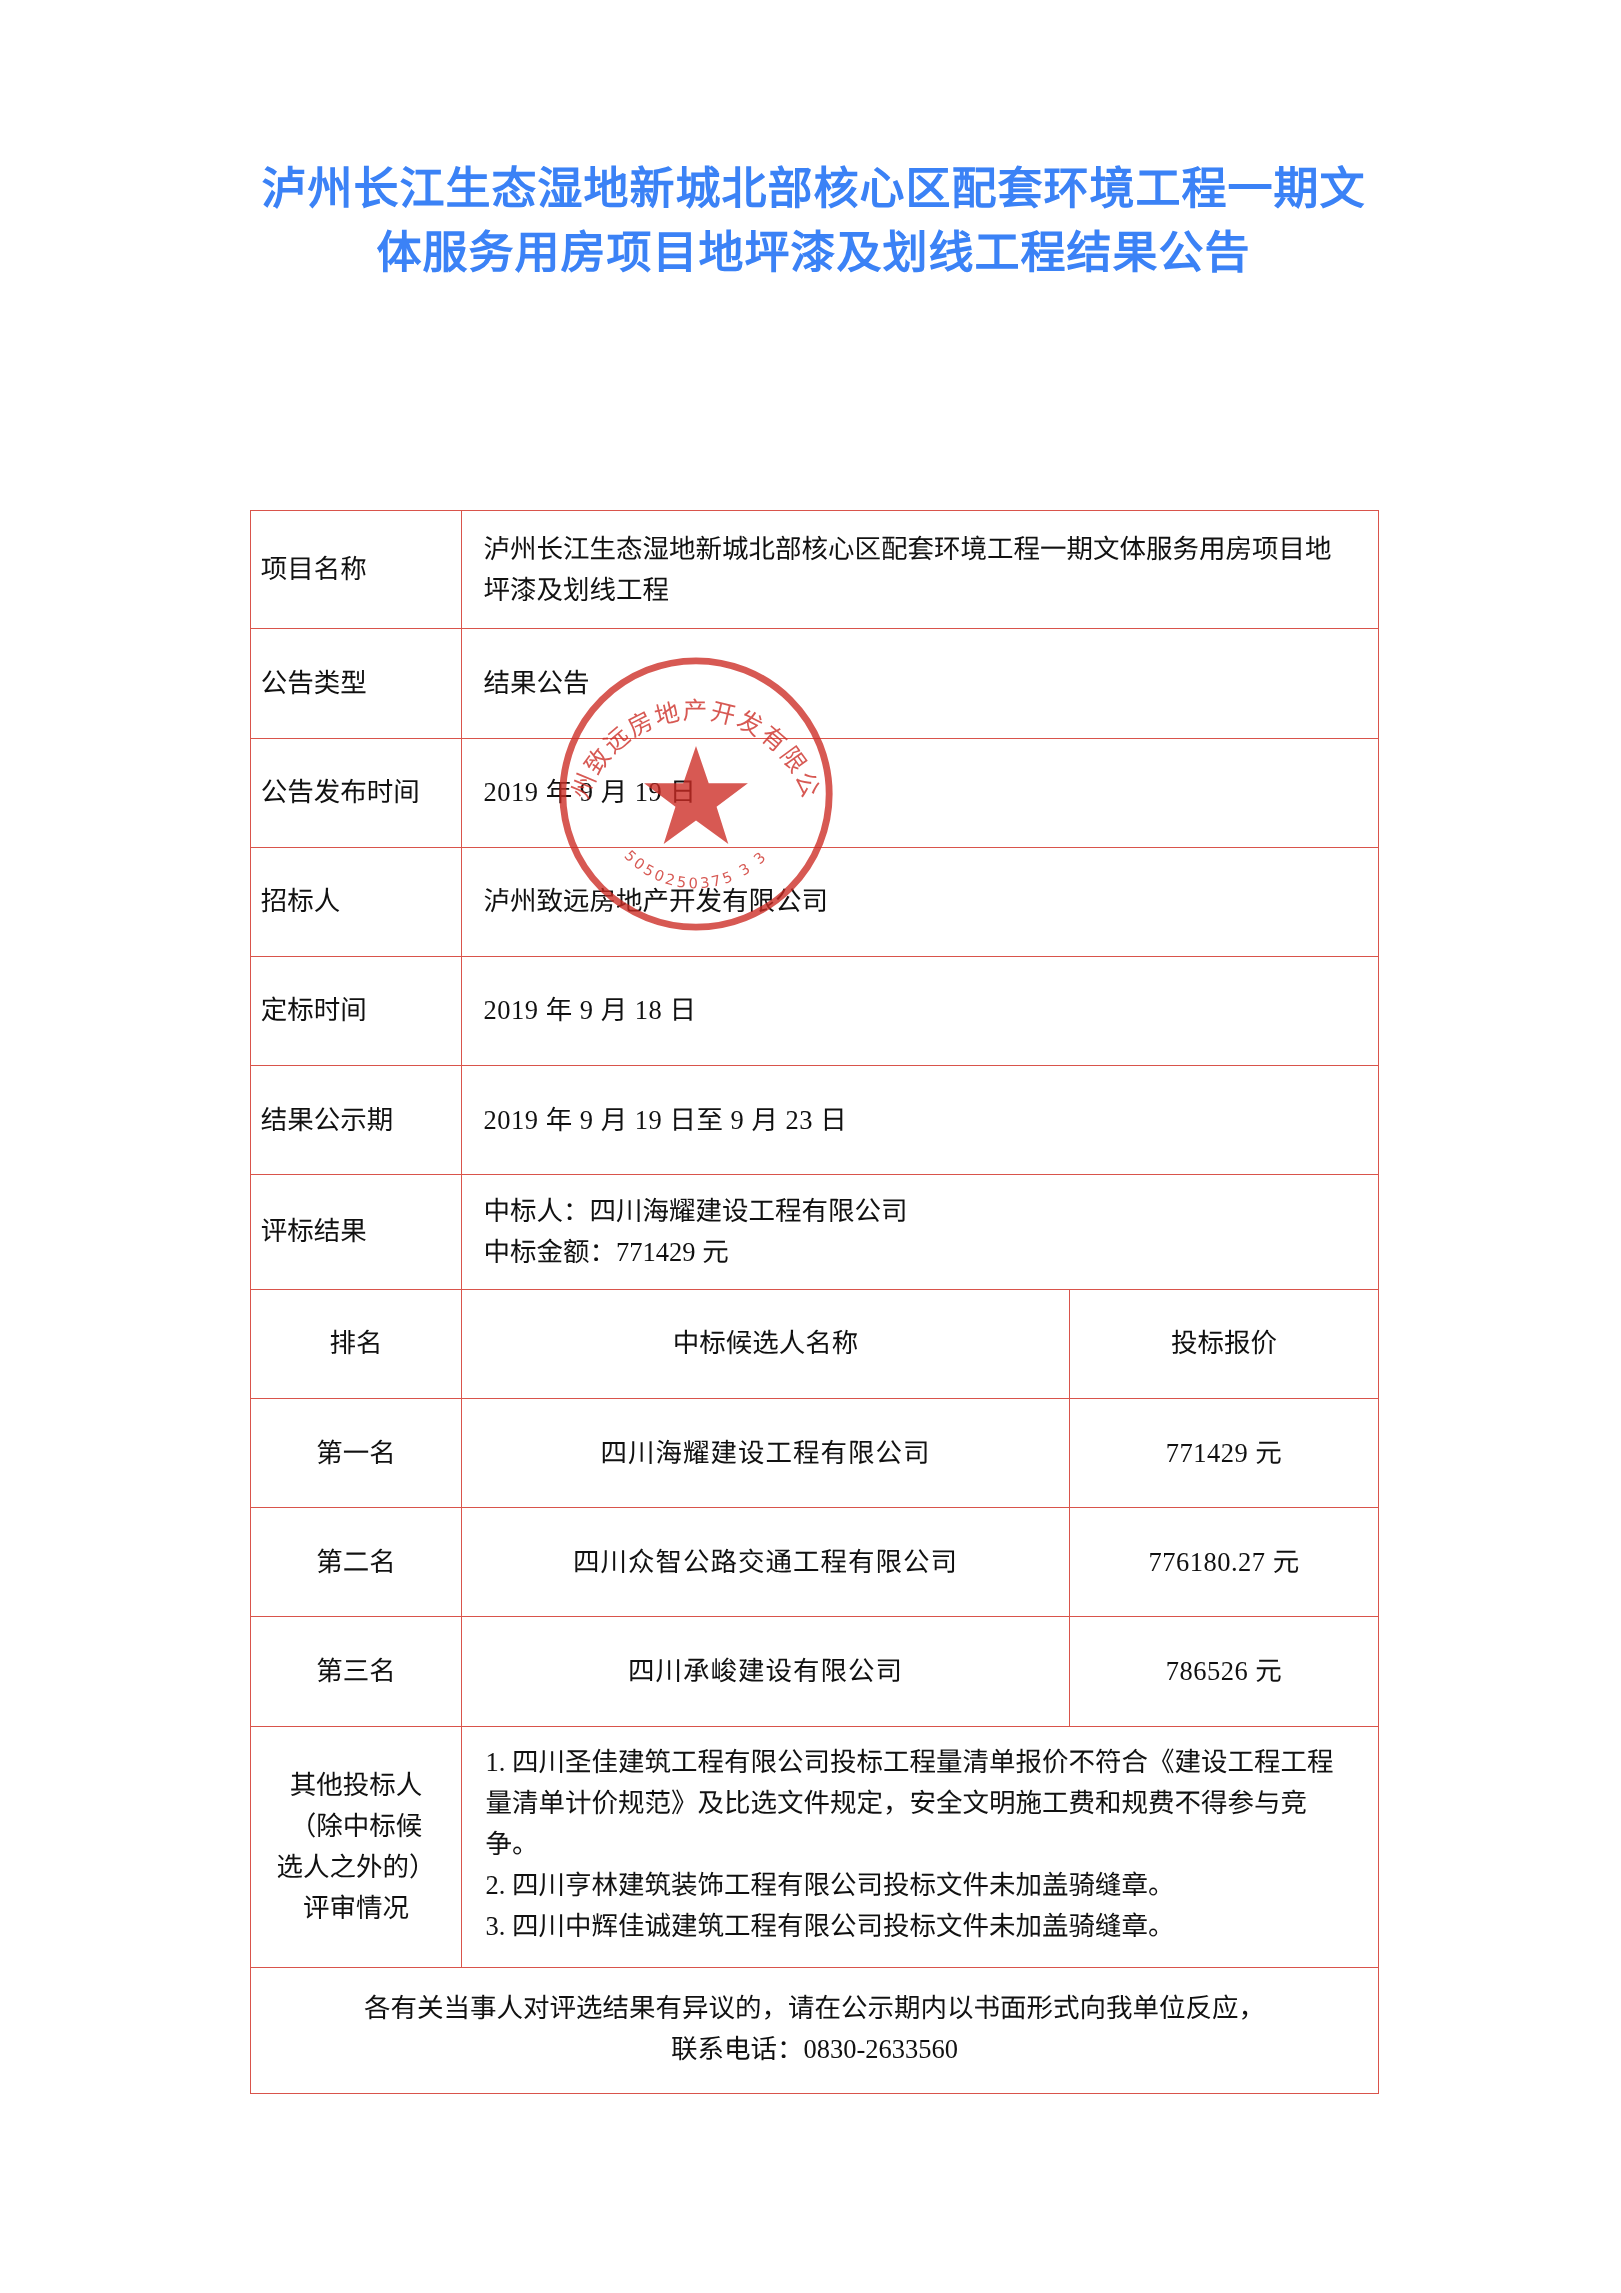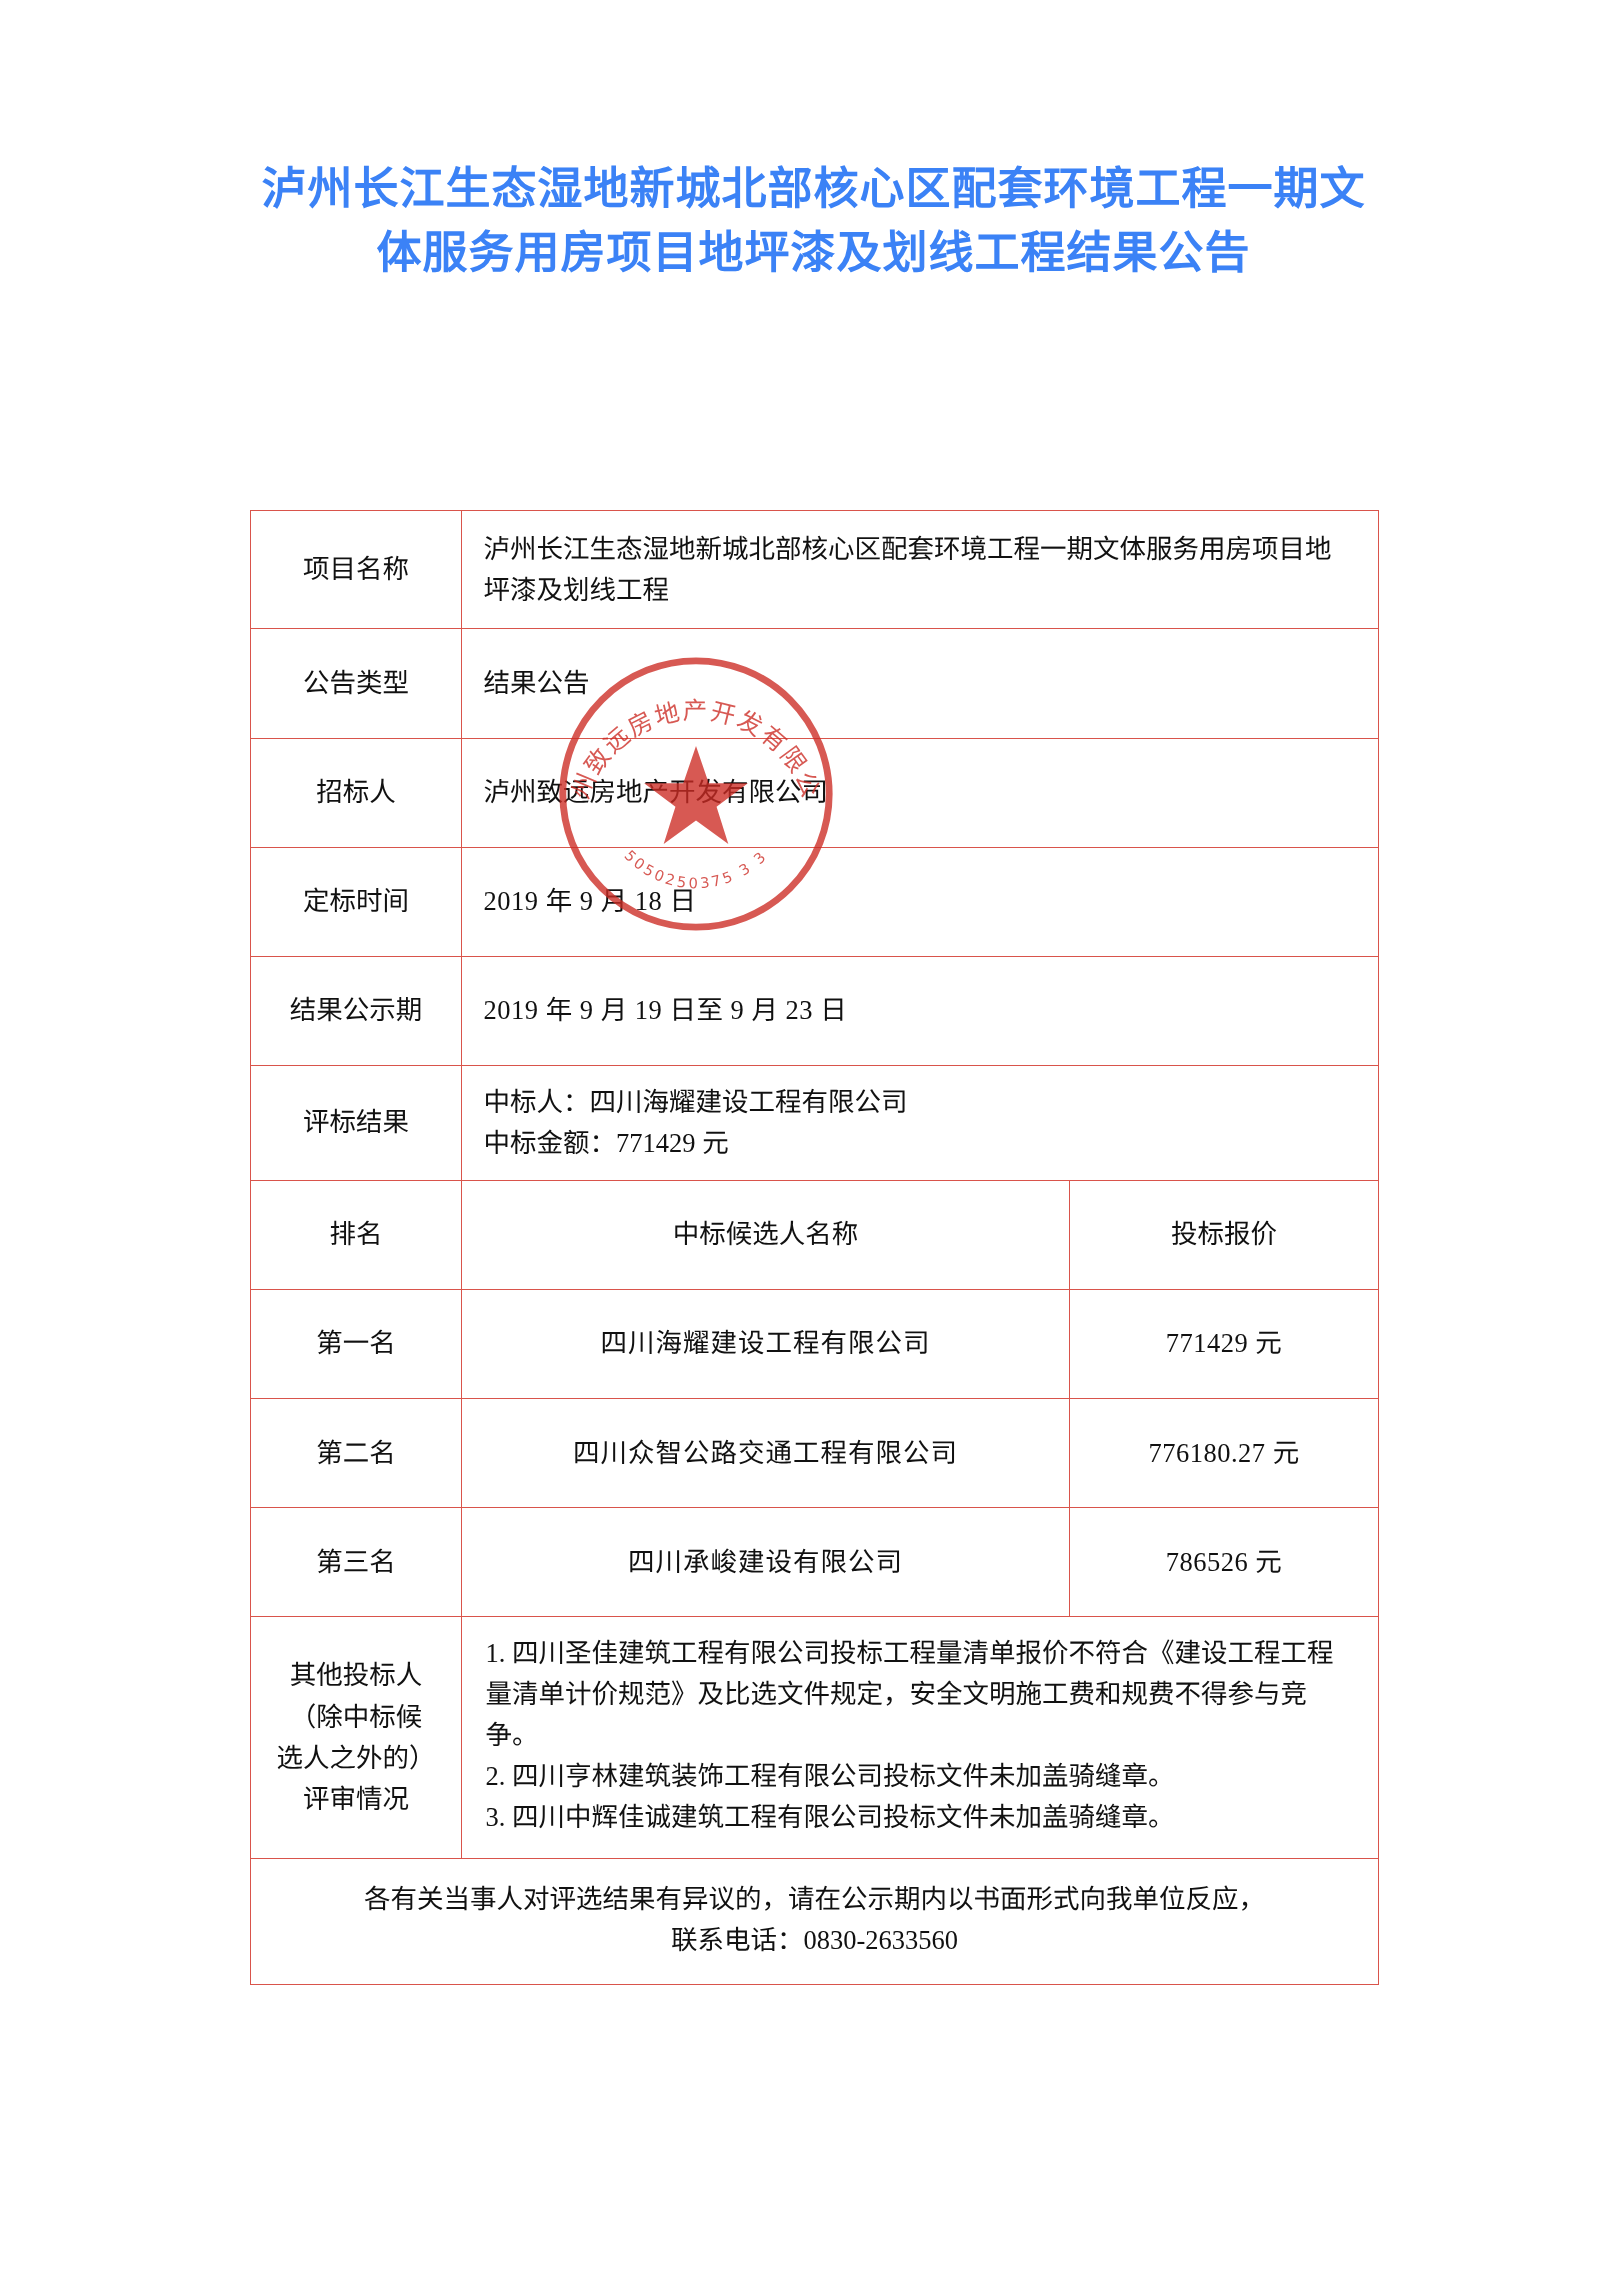--- a/index.html
+++ b/index.html
@@ -53,21 +53,21 @@
   table.main td {
     border: 1px solid #d9544b;
     padding: 0;
     vertical-align: middle;
     font-size: 26.5px;
     line-height: 1.55;
     color: #111111;
   }
 
   .c-label {
-    text-align: center;
+    text-align: left;
     padding: 17.6px 9.8px !important;
     width: 328px;
   }
   .c-value {
     text-align: left;
     padding: 17.6px 21.6px !important;
   }
   .c-center {
     text-align: center;
     padding: 17.6px 9.8px !important;
@@ -160,20 +160,24 @@
           <tr>
         <td class="c-label">项目名称</td>
         <td class="c-value" colspan="3">泸州长江生态湿地新城北部核心区配套环境工程一期文体服务用房项目地坪漆及划线工程</td>
       </tr>
 
       <tr class="row-tall">
         <td class="c-label">公告类型</td>
         <td class="c-value" colspan="3">结果公告</td>
       </tr>
 
+      <tr class="row-tall">
+        <td class="c-label">公告发布时间</td>
+        <td class="c-value value-strong" colspan="3">2019 年 9 月 19 日</td>
+      </tr>
 
       <tr class="row-tall">
         <td class="c-label">招标人</td>
         <td class="c-value" colspan="3">泸州致远房地产开发有限公司</td>
       </tr>
 
       <tr class="row-tall">
         <td class="c-label">定标时间</td>
         <td class="c-value value-strong" colspan="3">2019 年 9 月 18 日</td>
       </tr>

